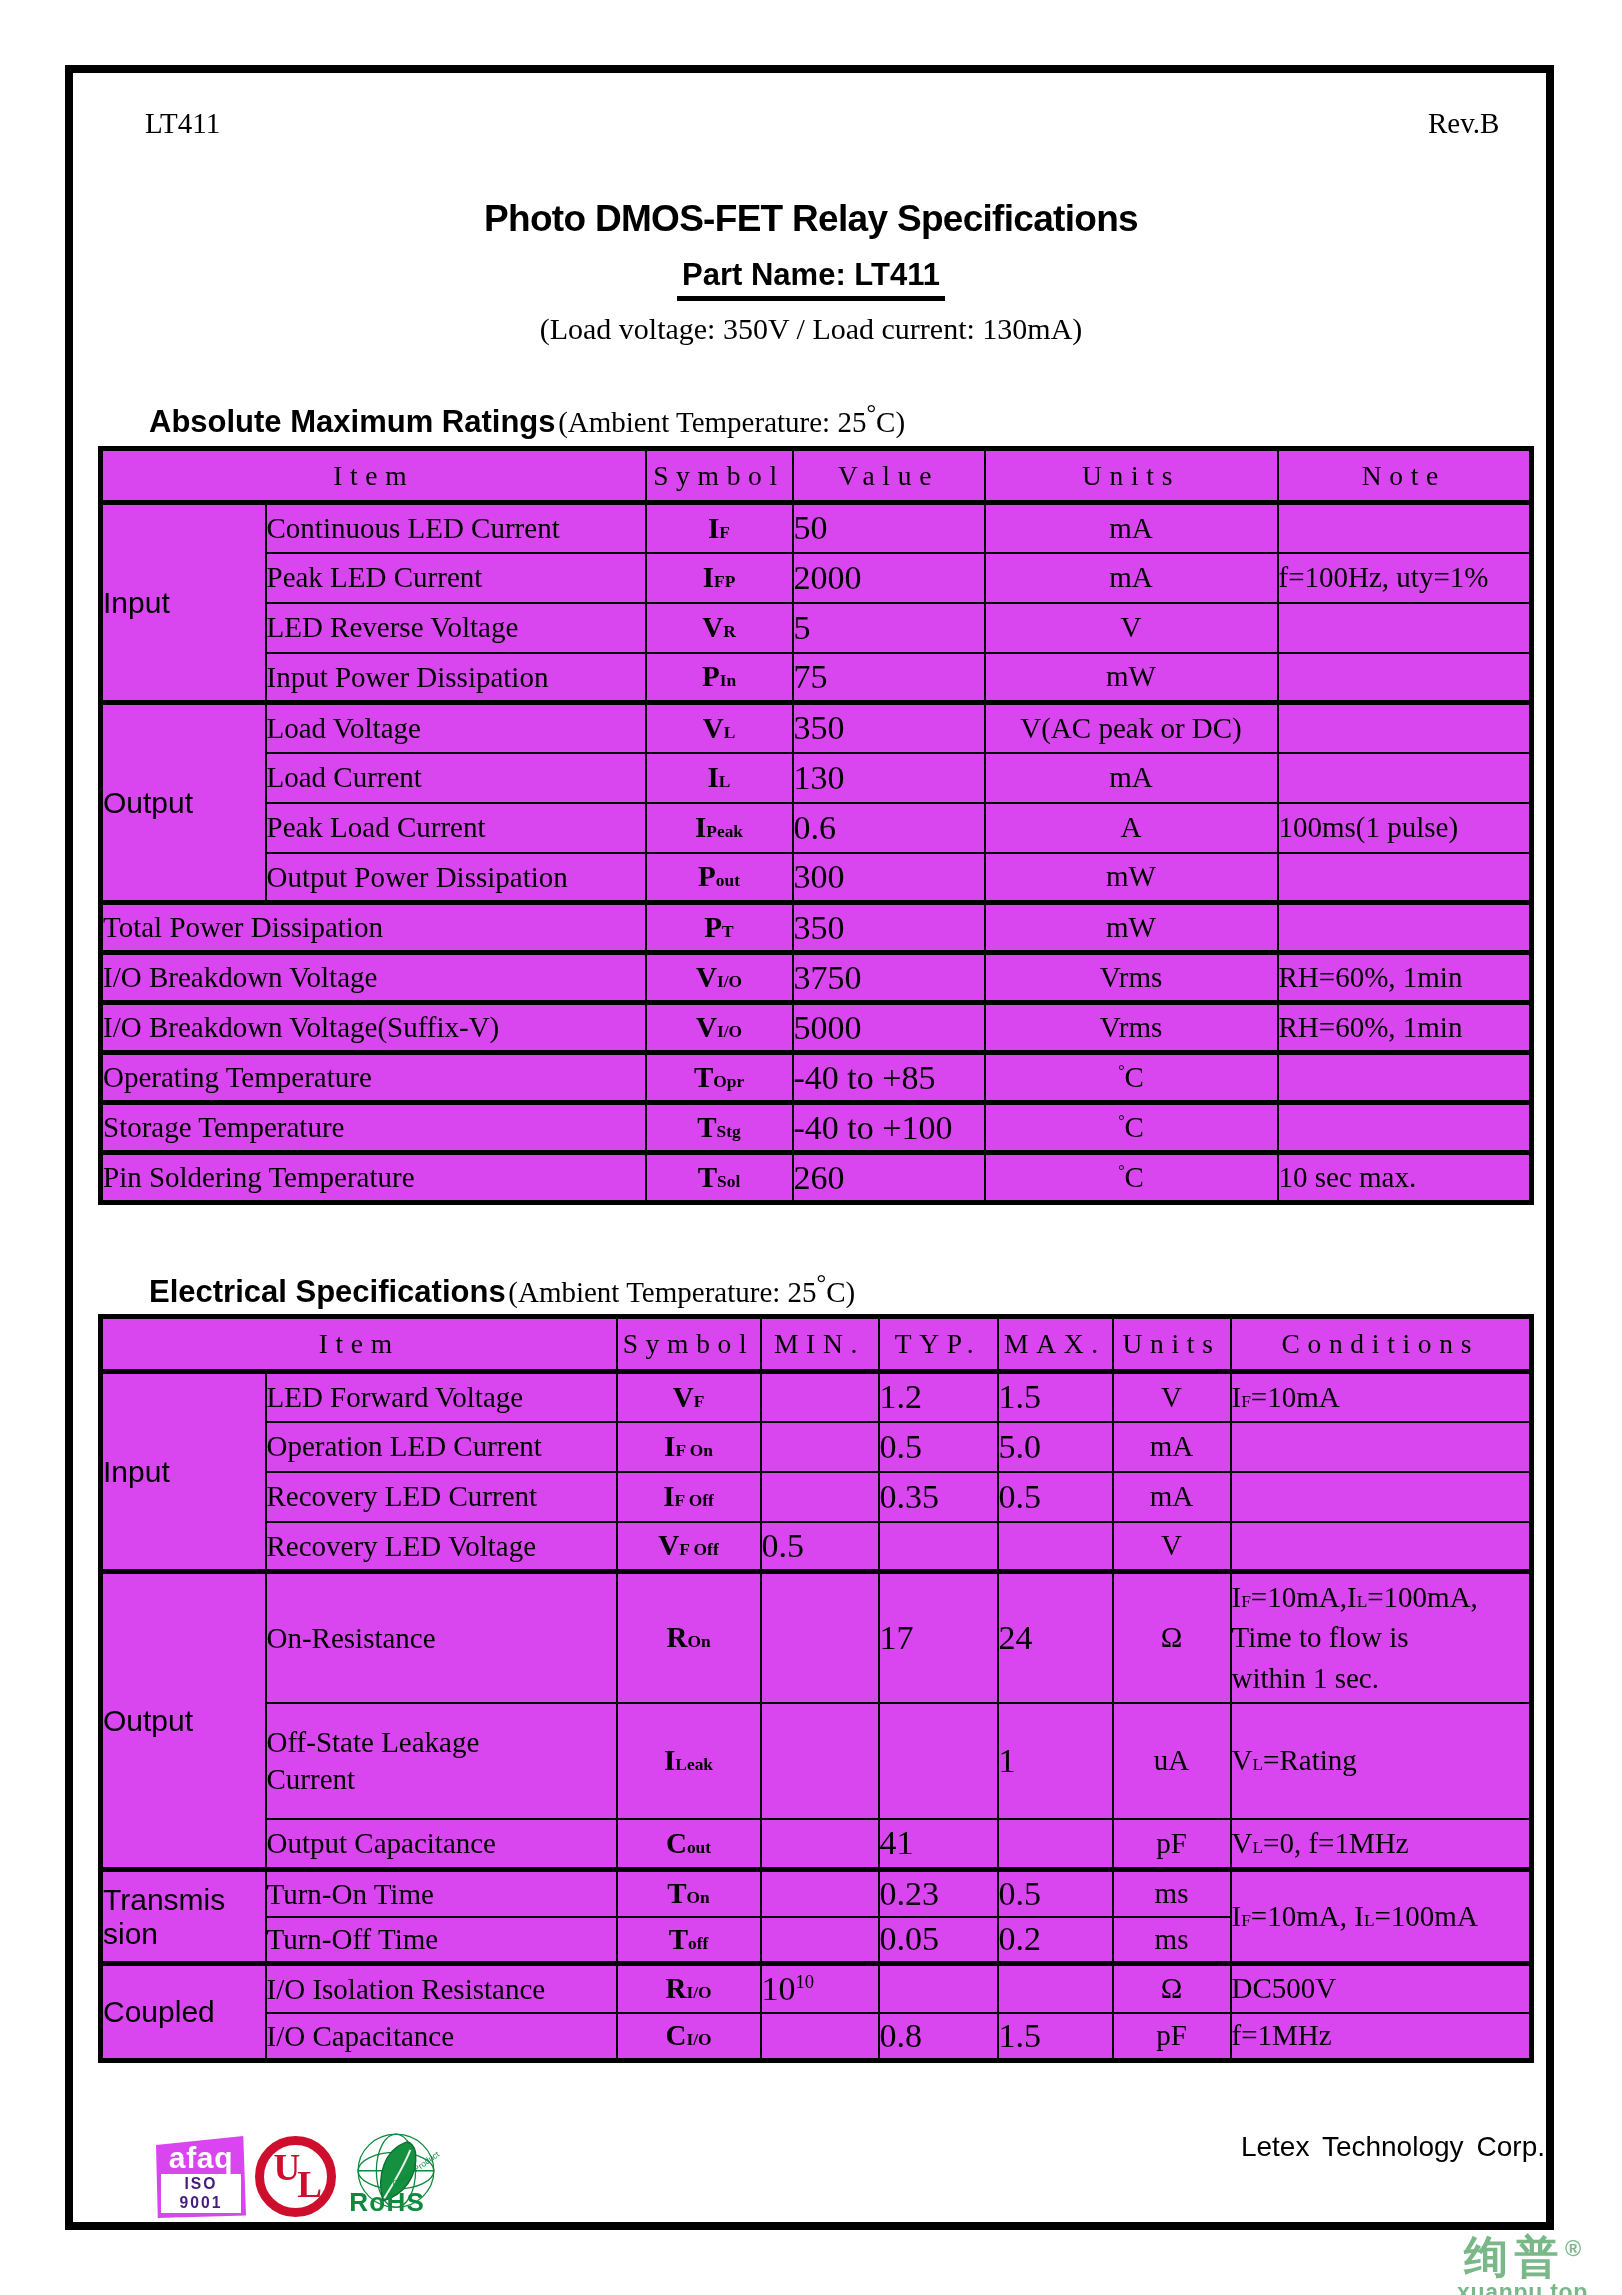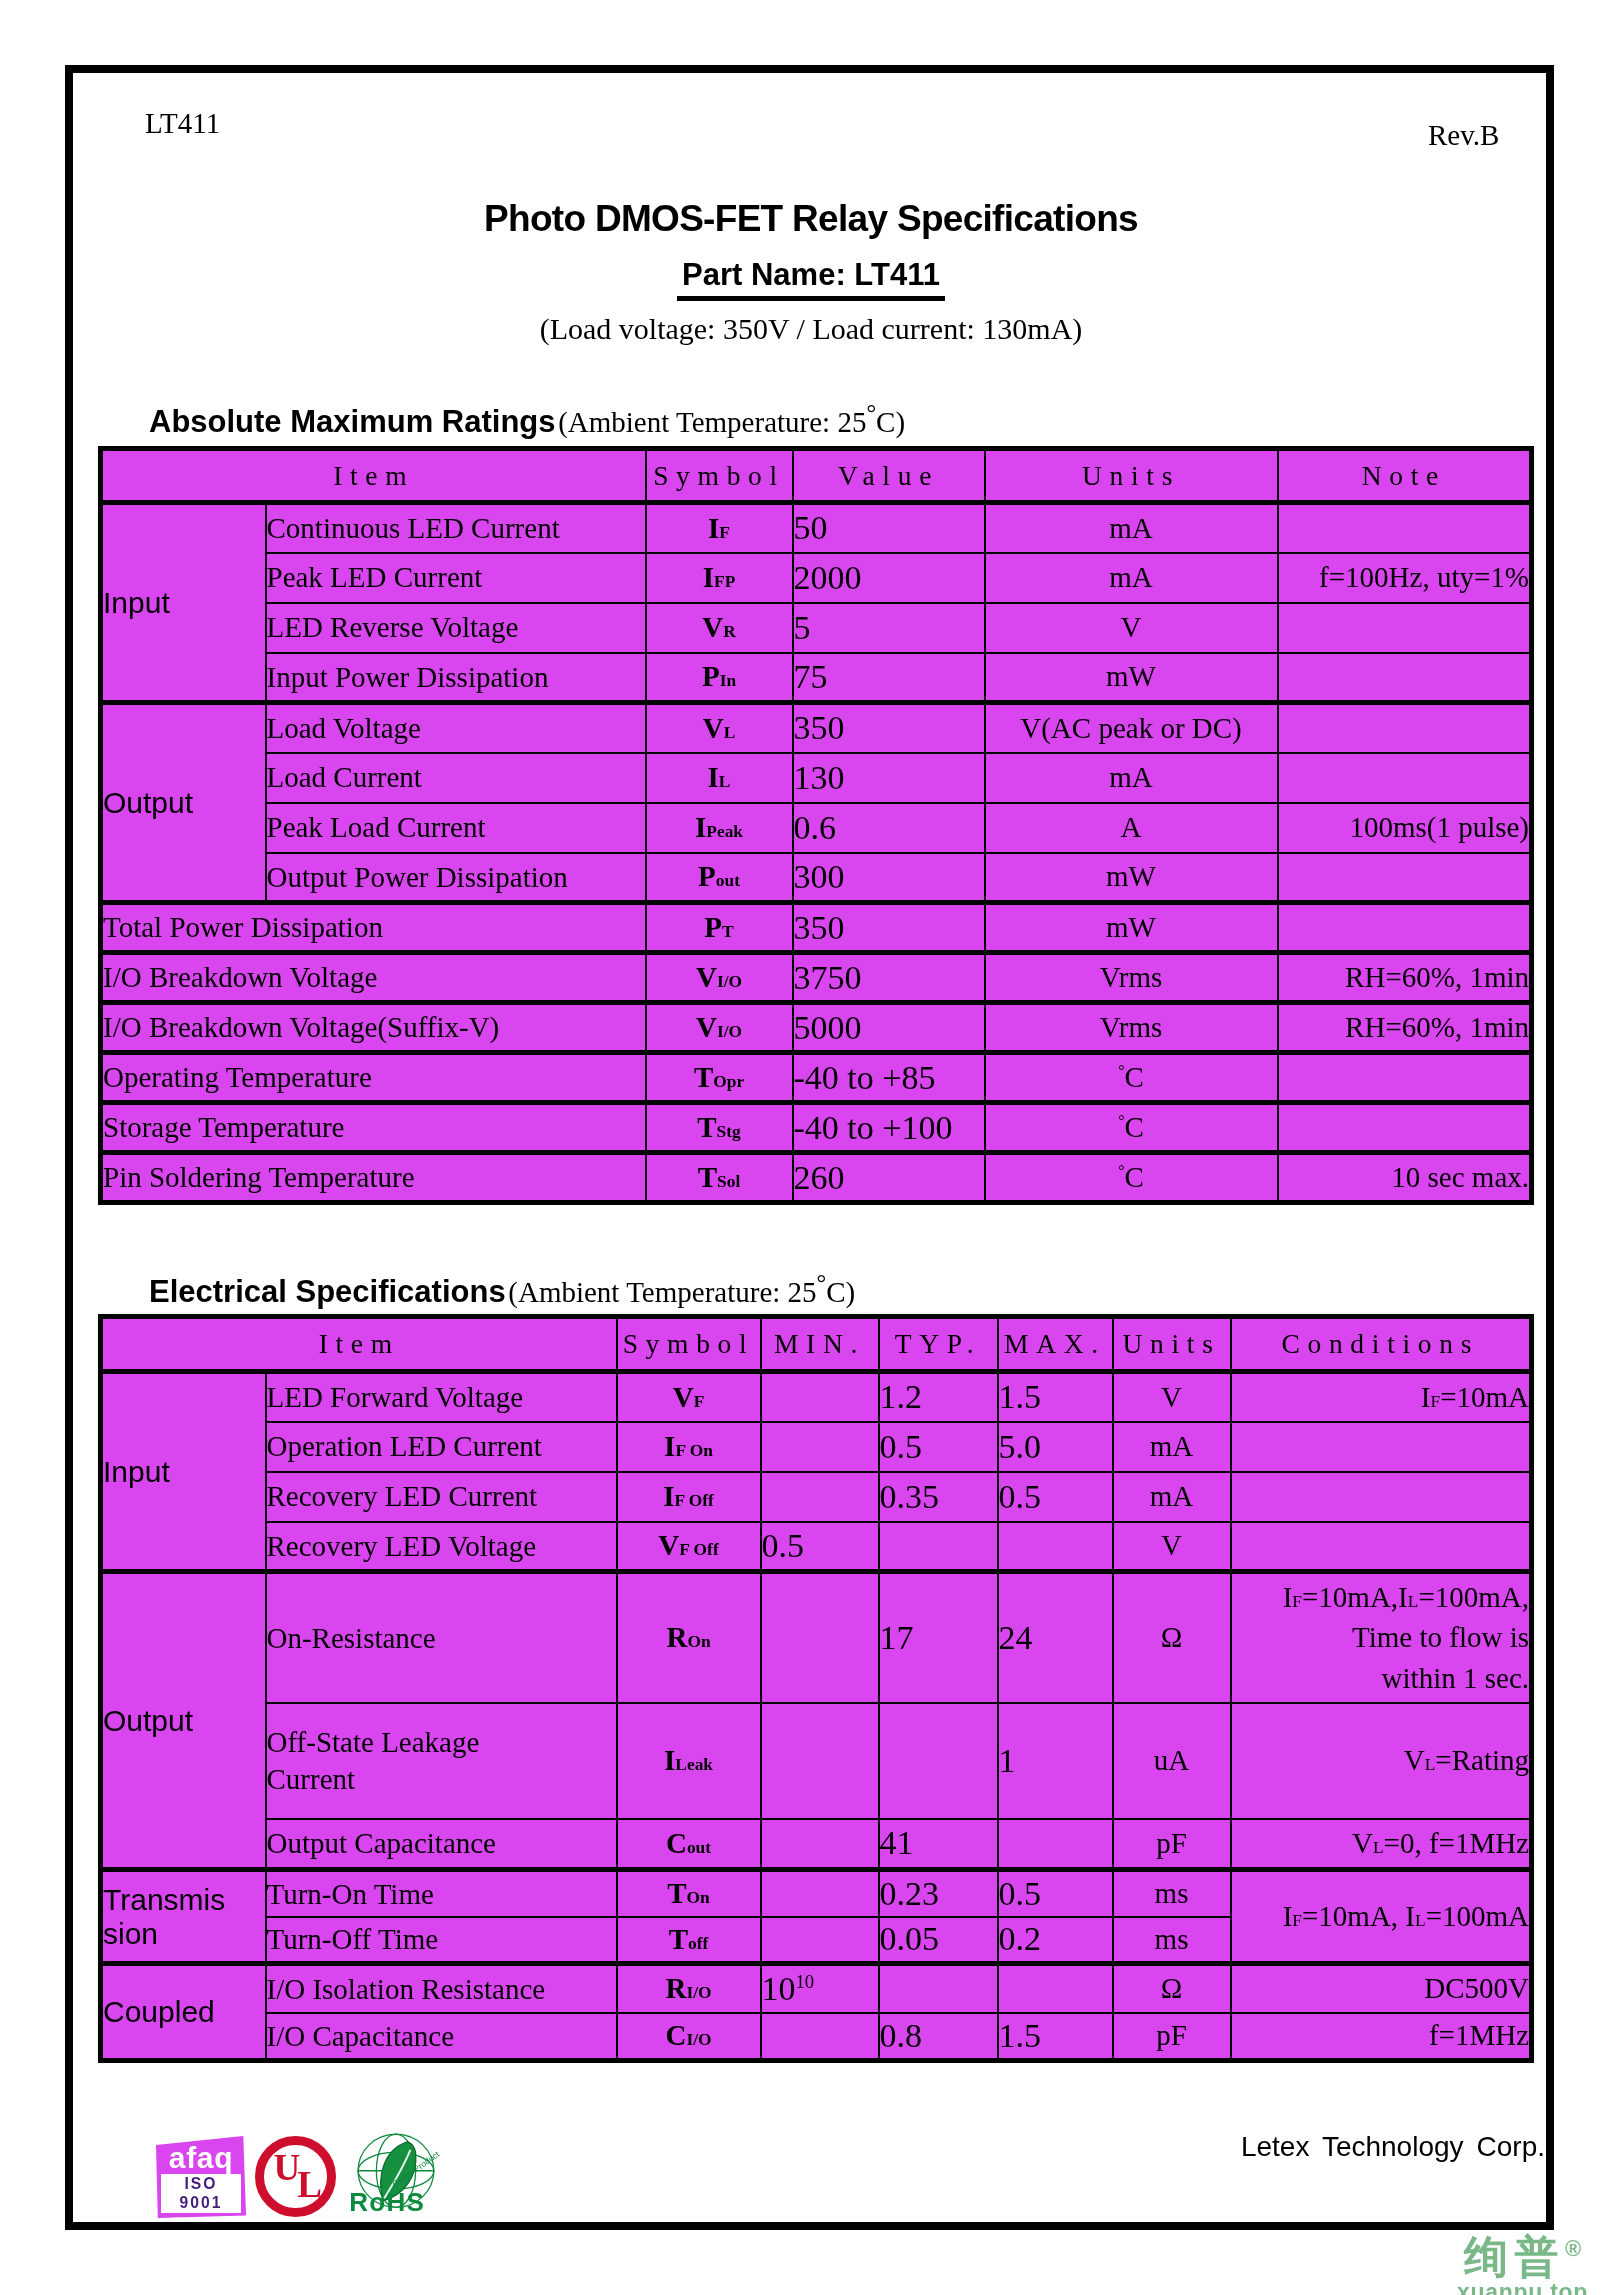--- a/index.html
+++ b/index.html
@@ -6,21 +6,21 @@
   body{
     width:1622px;height:2295px;position:relative;background:#ffffff;color:#000;
     font-family:"Liberation Serif","DejaVu Serif",serif;
     overflow:hidden;
   }
   .frame{
     position:absolute;left:65px;top:65px;width:1489px;height:2165px;
     border:8.5px solid #000;box-sizing:border-box;background:#fff;
   }
   .doc-code{position:absolute;left:145px;top:107px;font-size:29px;}
-  .revision{position:absolute;left:1428px;top:119px;font-size:29px;}
+  .revision{position:absolute;left:1428px;top:107px;font-size:29px;}
   .title{
     position:absolute;left:0;top:198px;width:100%;text-align:center;
     font-family:"Liberation Sans","DejaVu Sans",sans-serif;font-weight:bold;font-size:37px;letter-spacing:-0.7px;
   }
   .part-name-wrap{position:absolute;left:0;top:257px;width:100%;text-align:center;}
   .part-name{
     display:inline-block;font-family:"Liberation Sans","DejaVu Sans",sans-serif;
     font-weight:bold;font-size:31px;border-bottom:5.2px solid #000;padding:0 5.2px 2.6px 5.2px;
   }
   .subtitle{position:absolute;left:0;top:312px;width:100%;text-align:center;font-size:30px;}
@@ -57,21 +57,21 @@
 
   .c-group{
     font-family:"Liberation Sans","DejaVu Sans",sans-serif;font-weight:500;
     font-size:30px;text-align:left;padding-left:10.5px;vertical-align:middle;
   }
   .c-item{font-size:29px;text-align:left;padding-left:17px;vertical-align:middle;line-height:1.25;}
   .c-item-full{font-size:29px;text-align:left;padding-left:15.7px;vertical-align:middle;}
   .c-sym{font-size:29px;font-weight:bold;text-align:center;vertical-align:middle;}
   .c-num{font-size:34px;text-align:left;vertical-align:middle;}
   .c-units{font-size:29px;text-align:center;vertical-align:middle;}
-  .c-note{font-size:29px;text-align:right;padding-left:11.8px;vertical-align:middle;line-height:1.4;}
+  .c-note{font-size:29px;text-align:left;padding-left:11.8px;vertical-align:middle;line-height:1.4;}
   .spec sub{font-size:0.6em;vertical-align:baseline;line-height:1;}
   .spec sup{font-size:0.55em;vertical-align:super;line-height:1;}
 
   
   .logos{position:absolute;left:156px;top:2133px;height:85px;display:flex;align-items:flex-end;gap:9.2px;}
   .afaq{
     position:relative;width:90px;height:82px;background:#d946ef;color:#fff;
     clip-path:polygon(0% 11%, 97% 0%, 100% 97%, 2% 100%);
     font-family:"Liberation Sans","DejaVu Sans",sans-serif;text-align:center;
   }

